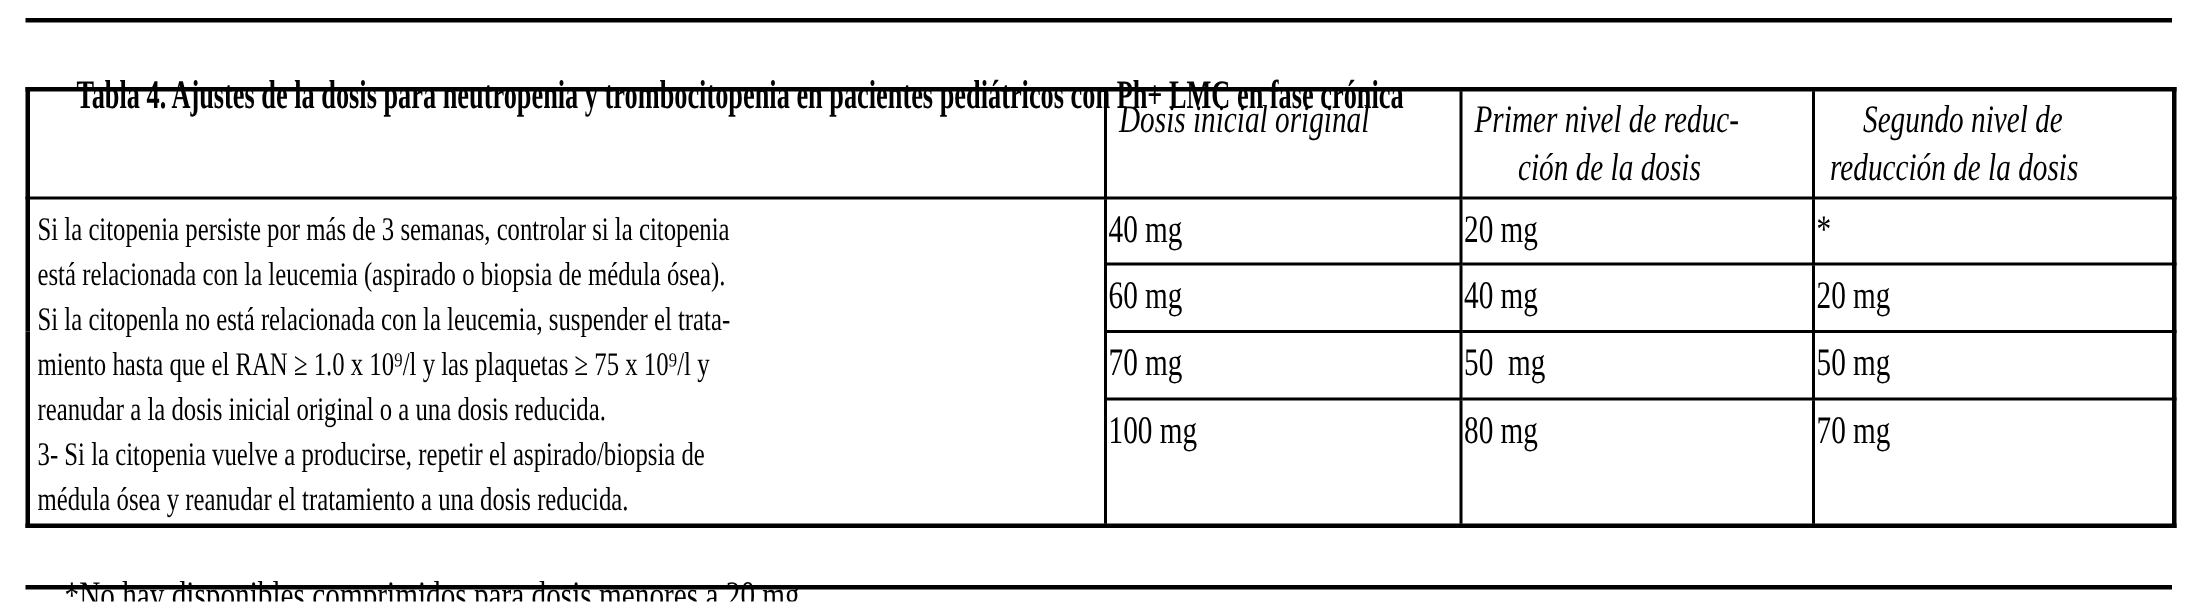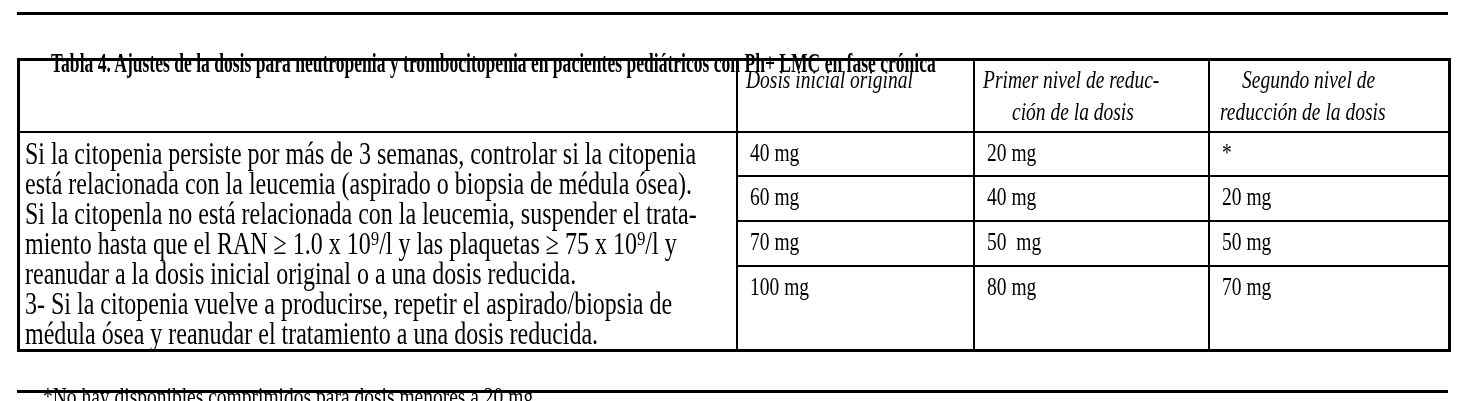--- a/index.html
+++ b/index.html
@@ -23,22 +23,22 @@
     width: 1431px; border-collapse: collapse; table-layout: fixed;
     border: 3px solid #000;
   }
   .dose-table th, .dose-table td {
     border: 2.5px solid #000; vertical-align: top;
     text-align: left; padding: 0; overflow: visible;
   }
   .dose-table thead tr { height: 72px; }
   .dose-table th { font-style: italic; font-weight: normal; font-size: 26px; padding: 3px 4px 0 8px; }
   .hline { line-height: 32px; white-space: pre; text-align: center; }
-  td.dose { font-size: 26px; padding: 4px 4px 0 12px; line-height: 32px; }
-  td.instr { padding: 5px 4px 0 5px; font-size: 32px; }
+  td.dose { font-size: 26px; padding: 4px 4px 0 1px; line-height: 32px; }
+  td.instr { padding: 5px 4px 0 5px; font-size: 22px; }
   .iline { line-height: 30px; white-space: pre; }
   .footnote { position: absolute; left: 17px; top: 352px; font-size: 26px; line-height: 30px; white-space: pre; }
 </style>
 </head>
 <body>
 
 <div class="page">
 
   <div class="rule rule-top"></div>
 

